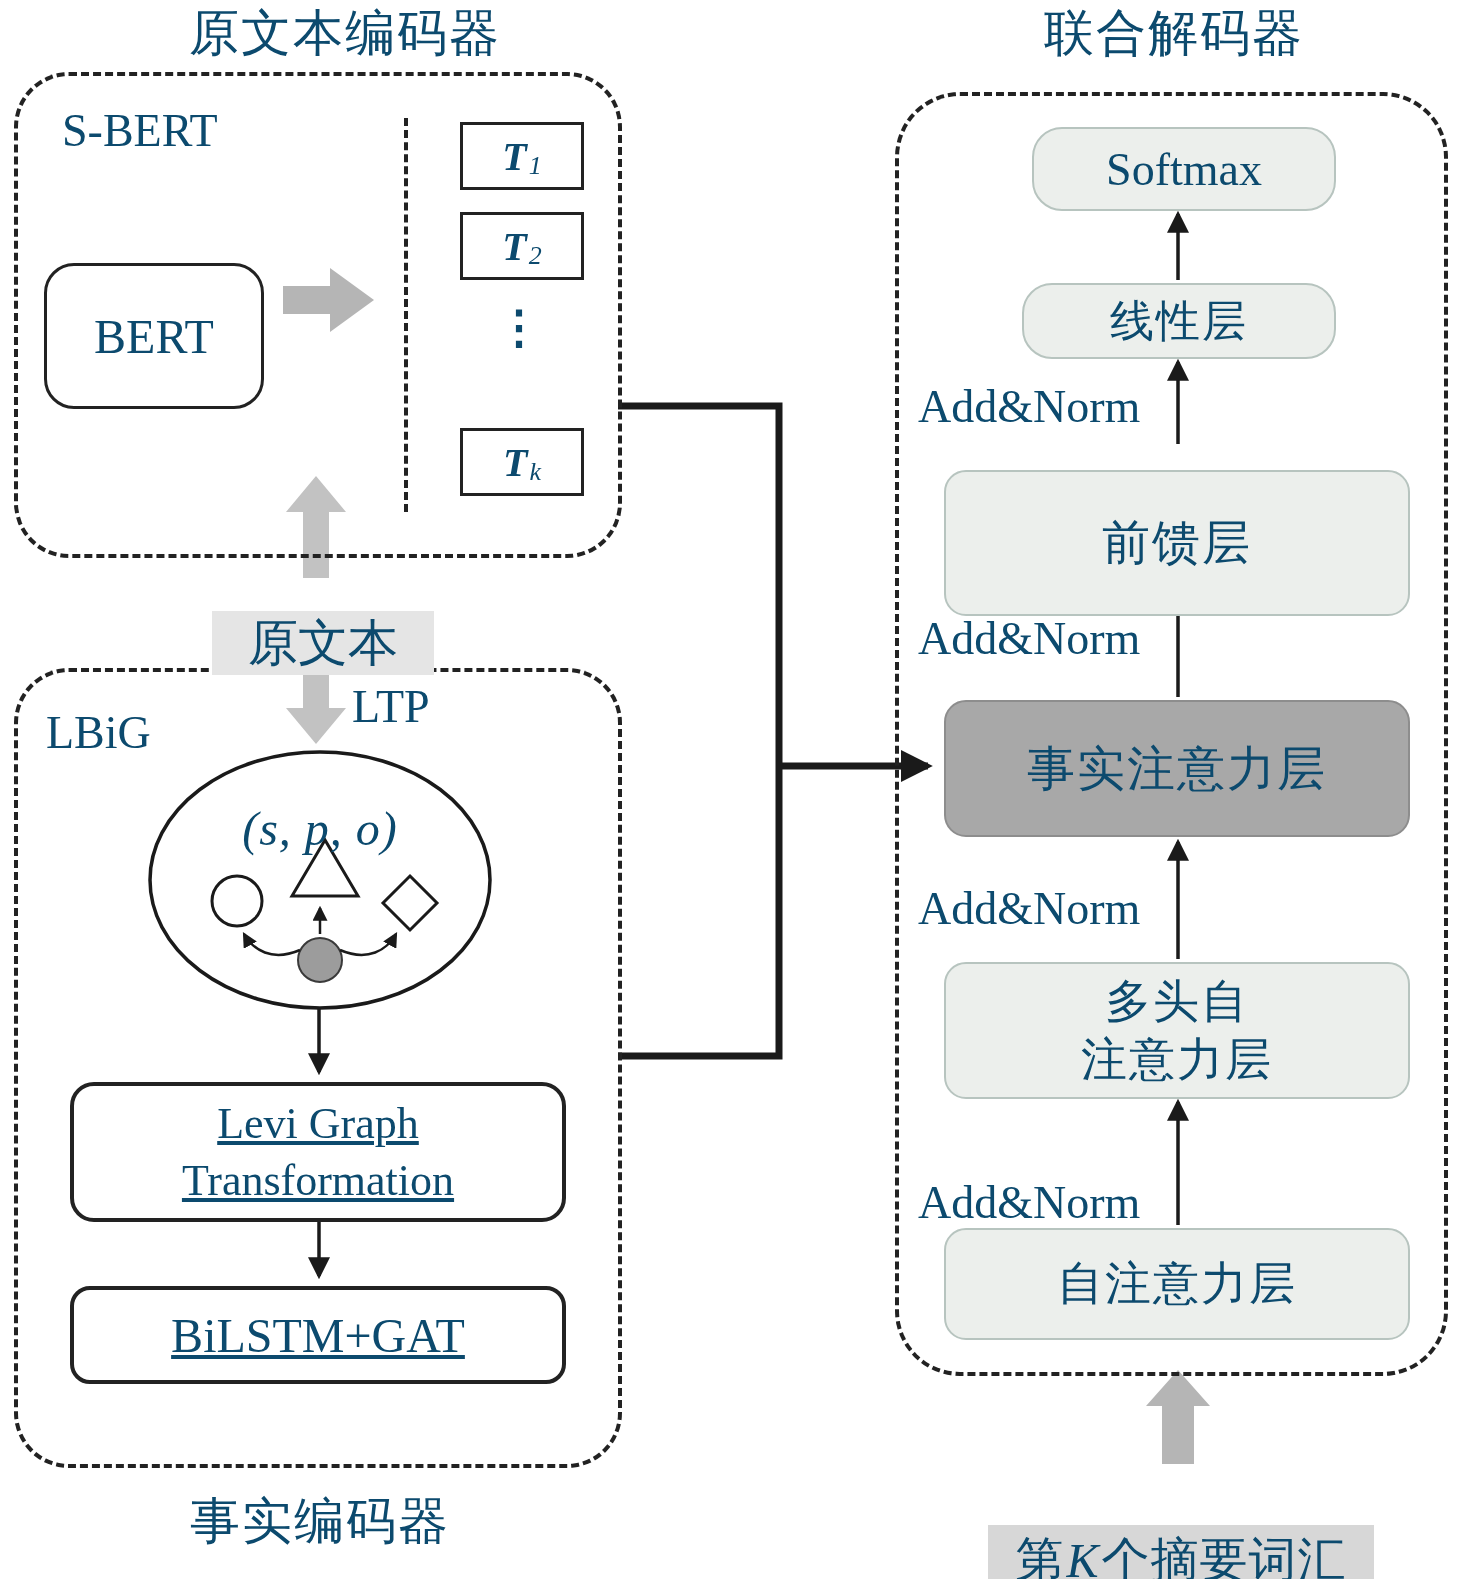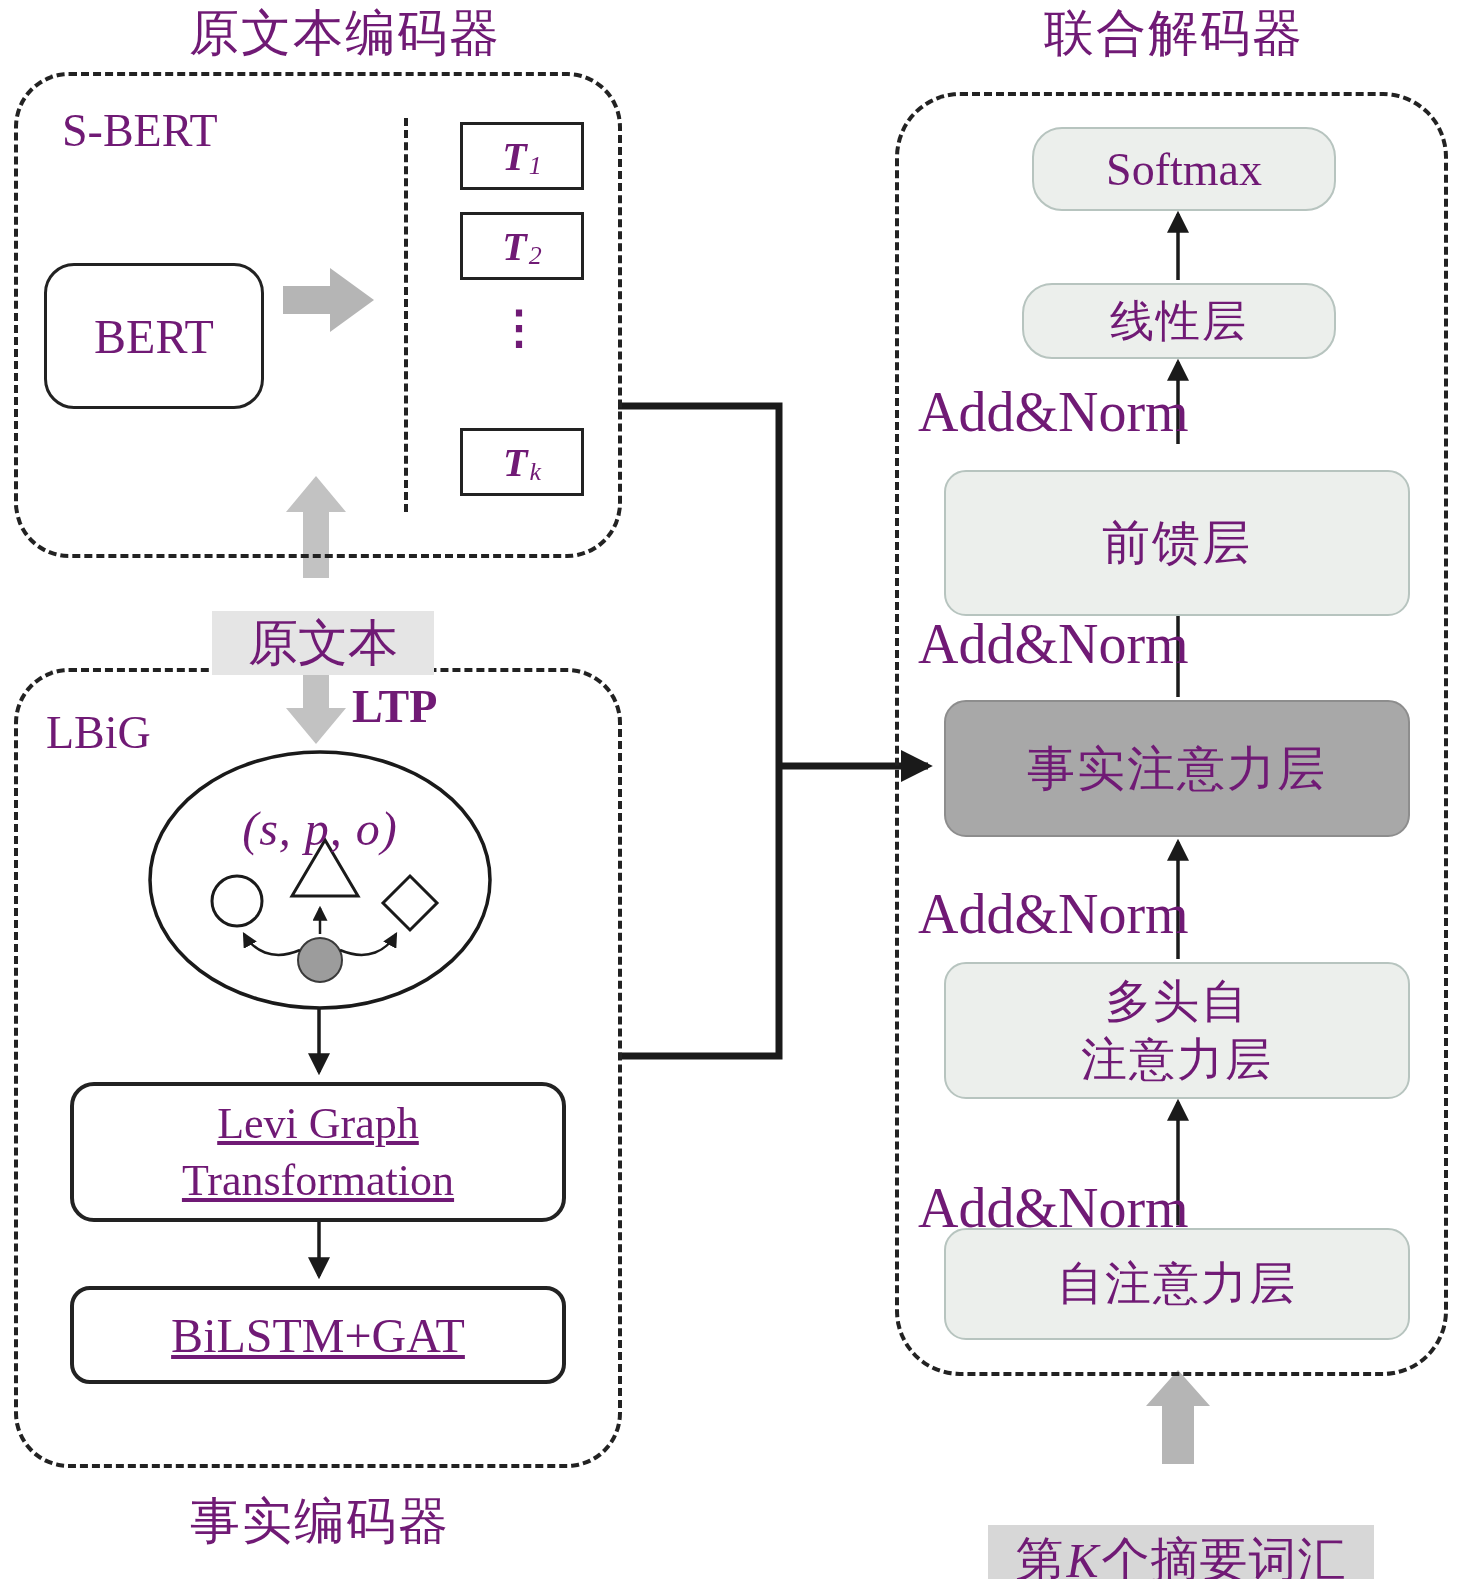--- a/index.html
+++ b/index.html
@@ -1,18 +1,18 @@
 <!DOCTYPE html>
 <html><head>
 <meta charset="utf-8">
 <style>
   html,body{margin:0;padding:0;background:#fff;}
   .canvas{
     position:relative;width:1476px;height:1579px;background:#ffffff;
-    font-family:"Liberation Serif","DejaVu Serif",serif;color:#701a75;overflow:hidden;
+    font-family:"Liberation Serif","DejaVu Serif",serif;color:#0c4a6e;overflow:hidden;
   }
   .abs{position:absolute;margin-top:35px;}
   svg.overlay{position:absolute;left:0;top:0;z-index:1;}
   .layer{position:absolute;left:0;top:0;width:100%;height:100%;z-index:2;pointer-events:none;}
   .layer > *{pointer-events:auto;}
 
   .title{position:absolute;font-size:50px;text-align:center;letter-spacing:2px;}
   #title-src{left:150px;top:0px;width:390px;}
   #title-dec{left:1034px;top:0px;width:280px;}
   #title-fact{left:120px;top:1488px;width:400px;}
@@ -20,21 +20,21 @@
   .dashedbox{position:absolute;border:4px dashed #222;border-radius:55px;background:transparent;}
   #box-sbert{left:14px;top:72px;width:600px;height:478px;}
   #box-lbig{left:14px;top:668px;width:600px;height:792px;}
   #box-decoder{left:895px;top:92px;width:545px;height:1276px;border-radius:65px;}
 
   #sep-dash{position:absolute;left:404px;top:118px;height:394px;width:0;border-left:4px dashed #222;}
 
   .cornerlabel{position:absolute;font-size:46px;}
   #lbl-sbert{left:62px;top:104px;}
   #lbl-lbig{left:46px;top:706px;}
-  #lbl-ltp{left:352px;top:680px;font-weight:bold;}
+  #lbl-ltp{left:352px;top:680px;}
 
   #bert-box{left:44px;top:228px;width:214px;height:140px;border:3.5px solid #222;
     border-radius:30px;display:flex;align-items:center;justify-content:center;
     font-size:48px;background:#fff;}
 
   .tbox{position:absolute;left:460px;width:118px;height:62px;border:3.5px solid #222;
     background:#fff;display:flex;align-items:center;justify-content:center;}
   .tbox .tb{font-weight:bold;font-style:italic;font-size:40px;}
   .tbox .ts{font-style:italic;font-size:26px;vertical-align:sub;position:relative;top:10px;margin-left:2px;}
   #t1{top:122px;} #t2{top:212px;} #tk{top:428px;}
@@ -56,21 +56,21 @@
     font-size:48px;border-radius:30px;letter-spacing:2px;}
   .dbox.light{background:#ecefec;border:2.5px solid #b7c4bf;}
   .dbox.dark{background:#a8a8a8;border:2.5px solid #8d8d8d;}
   #softmax-box{left:1032px;top:127px;width:300px;height:80px;font-size:46px;letter-spacing:0;}
   #linear-box{left:1022px;top:283px;width:310px;height:72px;font-size:44px;}
   #ff-box{left:944px;top:470px;width:462px;height:142px;border-radius:22px;}
   #factattn-box{left:944px;top:700px;width:462px;height:133px;border-radius:22px;}
   #multihead-box{left:944px;top:962px;width:462px;height:133px;border-radius:22px;font-size:46px;line-height:1.25;}
   #selfattn-box{left:944px;top:1228px;width:462px;height:108px;font-size:46px;border-radius:22px;}
 
-  .addnorm{position:absolute;font-size:56px;letter-spacing:0;font-family:Liberation Serif, serif;}
+  .addnorm{position:absolute;font-size:46px;letter-spacing:0;font-family:Liberation Serif, serif;}
   #an1{left:918px;top:380px;} #an2{left:918px;top:612px;}
   #an3{left:918px;top:882px;} #an4{left:918px;top:1176px;}
 
   #input-label{left:988px;top:1490px;width:386px;height:70px;background:#d7d7d7;
     display:flex;align-items:center;justify-content:center;font-size:48px;letter-spacing:1px;}
   #input-label .k-it{font-style:italic;margin:0 2px;}
 </style>
 </head>
 <body>
 

